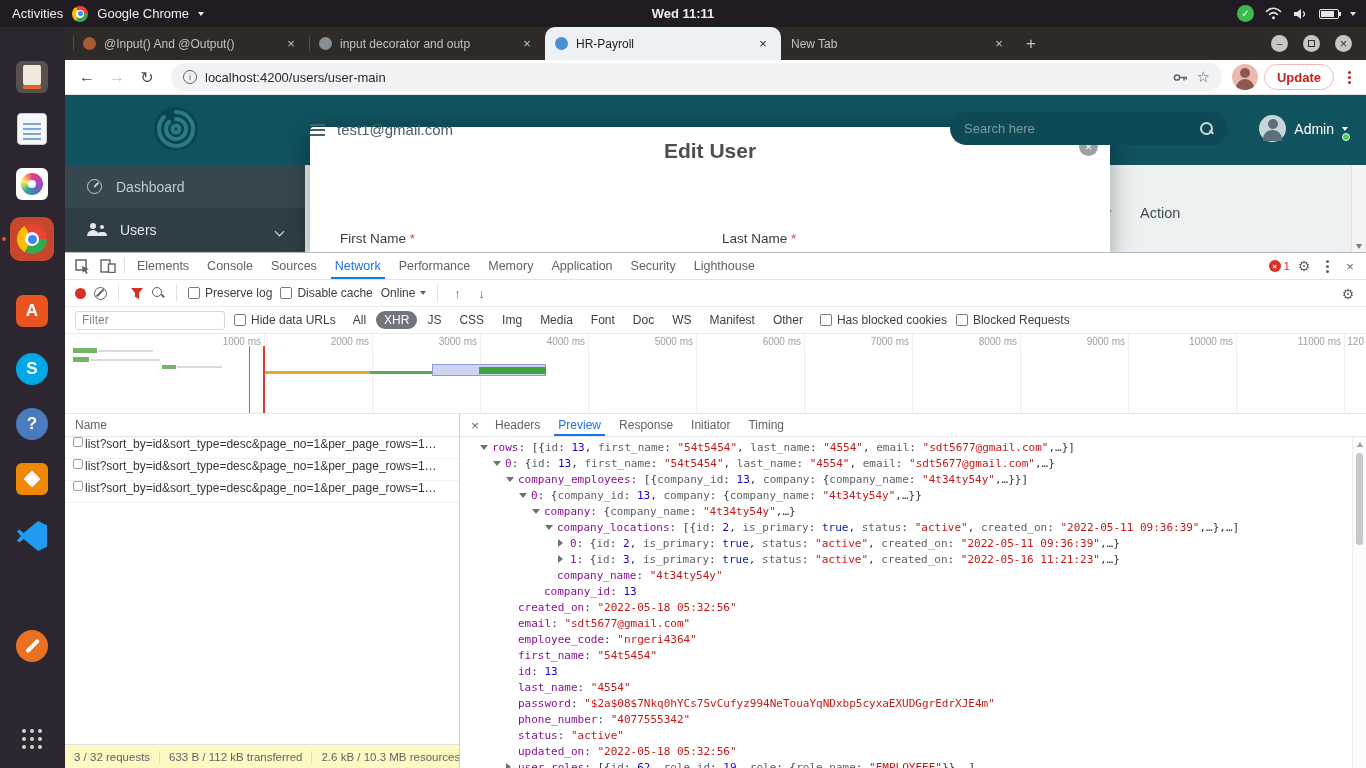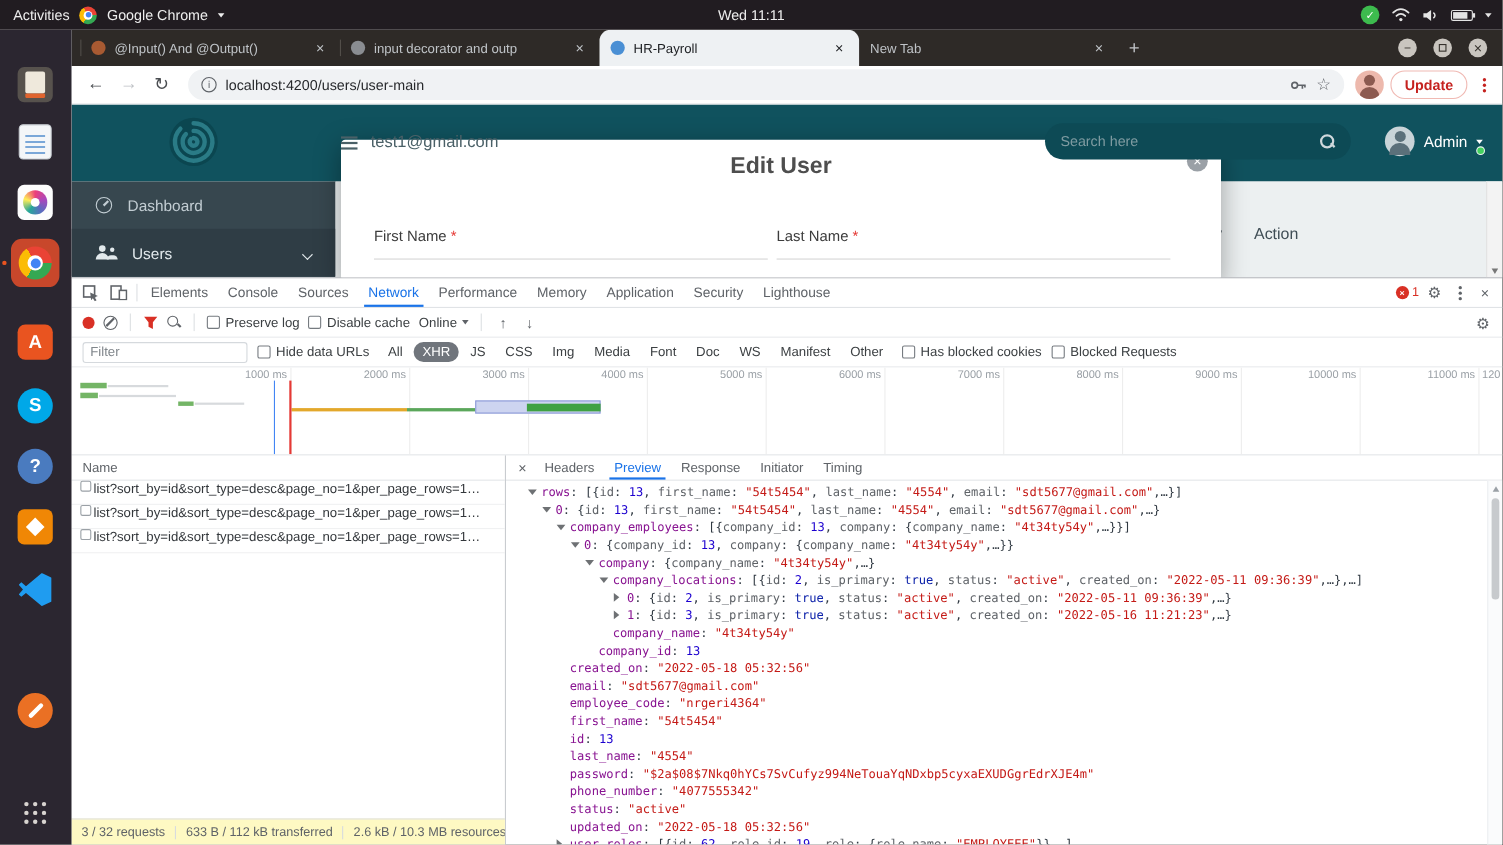--- a/index.html
+++ b/index.html
@@ -7,21 +7,21 @@
   .stage{position:relative;width:1366px;height:768px;overflow:hidden;background:#fff}
 
   
   .sysbar{position:absolute;left:0;top:0;width:1366px;height:27px;background:var(--topbar-bg);color:#eee;z-index:200}
   .sys-left{position:absolute;left:12px;top:0;height:27px;display:flex;align-items:center;gap:9px;font-size:13px}
   .pinwheel{position:relative;width:16px;height:16px;border-radius:50%;background:conic-gradient(from -30deg,#ea4335 0 120deg,#34a853 120deg 240deg,#fbbc05 240deg 360deg);display:inline-block}
   .pinwheel::after{content:"";position:absolute;inset:4px;background:#fff;border-radius:50%}
   .pinwheel::before{content:"";position:absolute;inset:5.5px;background:#4285f4;border-radius:50%;z-index:2}
   .caret{display:inline-block;width:0;height:0;border-left:4px solid transparent;border-right:4px solid transparent;border-top:5px solid currentColor}
   .caret.sm{border-left-width:3px;border-right-width:3px;border-top-width:4px}
-  .sys-clock{position:absolute;left:0;right:0;top:0;height:27px;display:flex;align-items:center;justify-content:center;font-size:13px;font-weight:normal}
+  .sys-clock{position:absolute;left:0;right:0;top:0;height:27px;display:flex;align-items:center;justify-content:center;font-size:13px;font-weight:bold}
   .sys-right{position:absolute;right:10px;top:0;height:27px;display:flex;align-items:center;gap:11px}
   .rec-ind{width:17px;height:17px;border-radius:50%;background:#3dbb4e;color:#fff;display:flex;align-items:center;justify-content:center;font-size:10px}
   .rec-ind::before{content:"✓"}
   .battery{position:relative;width:20px;height:10px;border:1px solid #e4e4e4;border-radius:2px}
   .battery::before{content:"";position:absolute;left:1px;top:1px;bottom:1px;width:70%;background:#e4e4e4}
   .battery::after{content:"";position:absolute;right:-3px;top:2.5px;width:2px;height:4px;background:#e4e4e4}
 
   
   .dock{position:absolute;left:0;top:27px;width:65px;height:741px;background:var(--dock-bg);z-index:150}
   .slot{position:absolute;left:8px;width:48px;height:48px;display:flex;align-items:center;justify-content:center}
@@ -116,21 +116,21 @@
   .users-icon::after{content:"";position:absolute;left:0;top:7px;width:12px;height:6px;border-radius:6px 6px 0 0;background:currentColor;box-shadow:9px 1px 0 -1px currentColor}
   .schev{margin-left:auto}
   .schev::before{content:"";display:inline-block;width:6px;height:6px;border-right:1.5px solid currentColor;border-bottom:1.5px solid currentColor;transform:rotate(45deg)}
   .content{position:absolute;left:240px;top:0;right:0;bottom:0;background:#ecf0f1}
   .col-partial{position:absolute;left:798px;top:40px;font-size:14.5px;font-weight:bold;color:#3f4d55}
   .col-action{position:absolute;left:835px;top:40px;font-size:14.5px;font-weight:normal;color:#3f4d55}
   .modal{position:absolute;left:245px;top:32px;width:800px;height:130px;background:#fff;border-radius:4px;z-index:40;box-shadow:0 6px 24px rgba(0,0,0,.35)}
   .modal-close{position:absolute;right:12px;top:10px;width:19px;height:19px;border-radius:50%;background:#9aa0a6;color:#fff;display:flex;align-items:center;justify-content:center;font-size:11px}
   .modal-close::before{content:"×";font-size:13px}
   .modal-title{text-align:center;padding-top:12px;font-size:21px;font-weight:bold;color:#4e4e4e}
-  .fields{position:absolute;left:30px;top:80px;display:flex;gap:8px}
+  .fields{position:absolute;left:30px;top:104px;display:flex;gap:24px}
   .field{width:358px}
   .flabel{font-size:13.5px;color:#3c3c3c}
   .req{color:#e53935}
   .funderline{margin-top:13px;border-bottom:1px solid #d6d6d6}
   .vp-scroll{position:absolute;right:0;top:70px;bottom:0;width:15px;background:#f3f3f3;border-left:1px solid #e2e2e2;z-index:70}
   .vp-arrow{position:absolute;bottom:3px;left:4px;width:0;height:0;border-left:3.5px solid transparent;border-right:3.5px solid transparent;border-top:5px solid #777}
 
   
   .devtools{position:absolute;left:0;top:225px;width:1301px;height:516px;background:#fff;border-top:1px solid #b6b9bd;font-size:12px;color:#3c4043}
   .dt-tabbar{height:27px;display:flex;align-items:stretch;border-bottom:1px solid #e0e3e6;padding-left:4px;position:relative}

